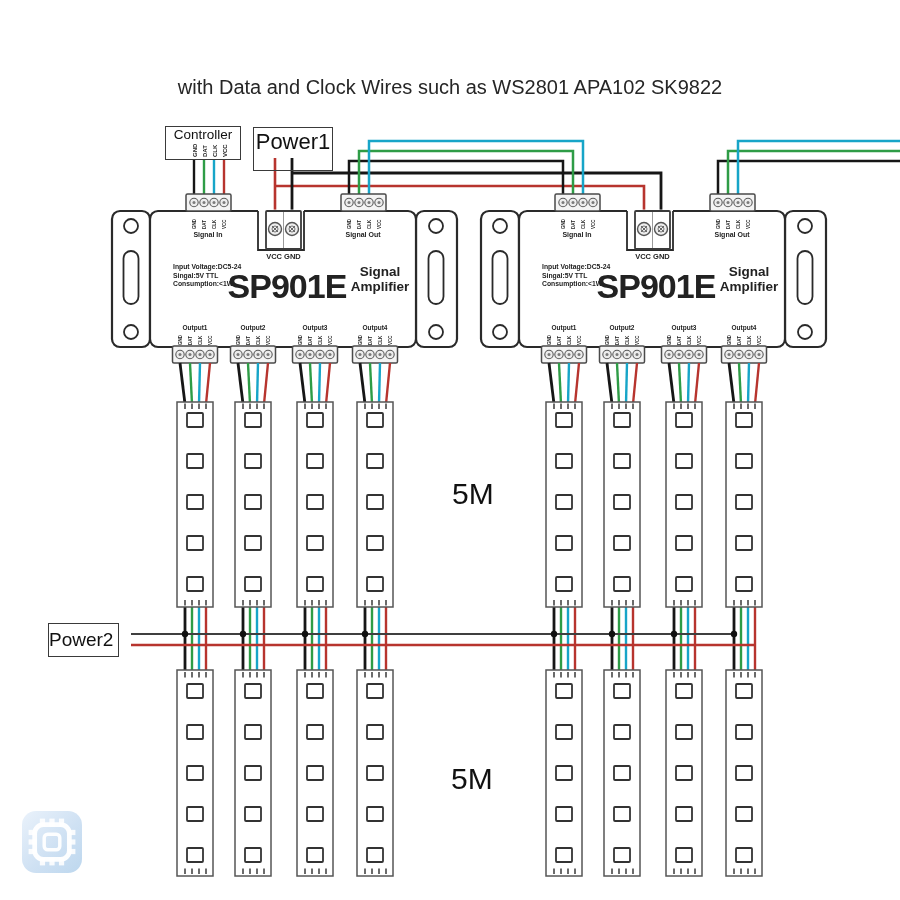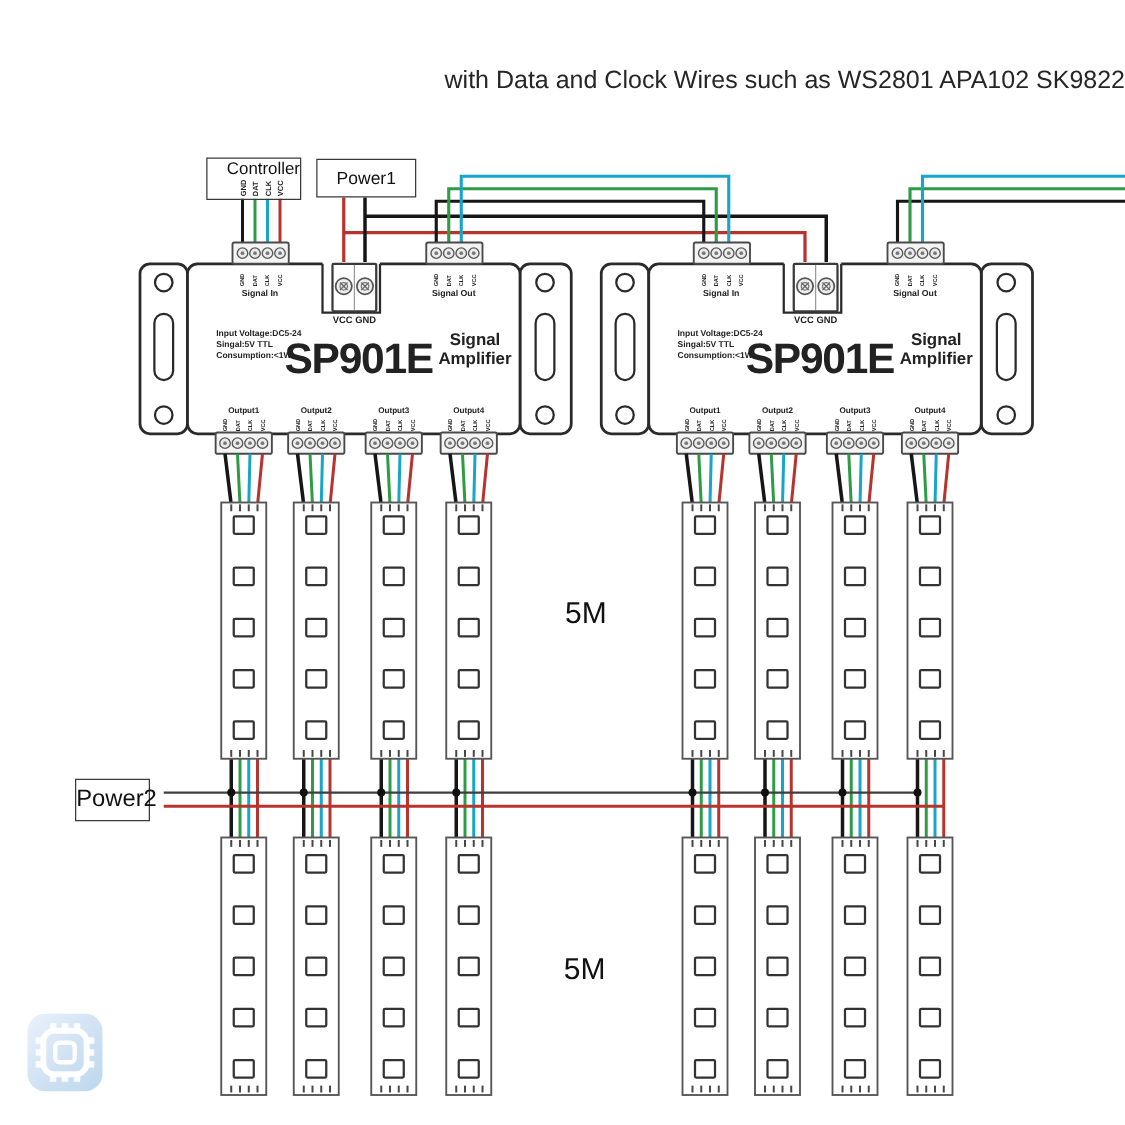--- a/index.html
+++ b/index.html
@@ -3,30 +3,30 @@
 <meta charset="utf-8">
 <style>
   *{margin:0;padding:0;box-sizing:border-box}
   html,body{background:#fff}
   body{width:900px;height:900px;position:relative;overflow:hidden;
        font-family:"Liberation Sans",sans-serif;color:#1e1e1e}
   #stage{position:absolute;left:0;top:0;width:900px;height:900px}
   #diagram-svg{position:absolute;left:0;top:0}
   .title{position:absolute;left:0;right:0;top:16px;text-align:center;
          font-weight:700;font-size:29px;letter-spacing:.2px;color:#1b1b1b}
-  .subtitle{position:absolute;left:0;right:0;top:53px;text-align:right;
+  .subtitle{position:absolute;left:0;right:0;top:76px;text-align:center;
             font-size:20px;color:#262626}
   .box{position:absolute;border:1.7px solid #3a3a3a;background:transparent;color:#111}
   .ctrl{left:165px;top:126px;width:76px;height:34px;font-size:13.5px;
-        text-align:right;padding-top:0px;font-weight:400}
-  .p1{left:253px;top:127px;width:80px;height:31px;font-size:14px;
+        text-align:center;padding-top:0px;font-weight:400}
+  .p1{left:253px;top:127px;width:80px;height:44px;font-size:22px;
       text-align:center;line-height:28px}
-  .p2{left:60px;top:623px;width:60px;height:34px;font-size:19px;
+  .p2{left:48px;top:623px;width:71px;height:34px;font-size:19px;
       text-align:left;line-height:31px}
-  .len{position:absolute;font-size:24px;color:#111}
+  .len{position:absolute;font-size:30px;color:#111}
   .len1{left:452px;top:477px}
   .len2{left:451px;top:762px}
   .wm{position:absolute;left:22px;top:811px;display:flex;align-items:center;gap:8px}
   .wm-badge{width:60px;height:62px;border-radius:14px;
             background:linear-gradient(135deg,#eaf2fb 0%,#cfe1f3 55%,#bdd7ee 100%);
             display:flex;align-items:center;justify-content:center}
   .wm-text{font-size:23px;color:#cfe2f3;letter-spacing:.5px}
 </style>
 </head>
 <body>

